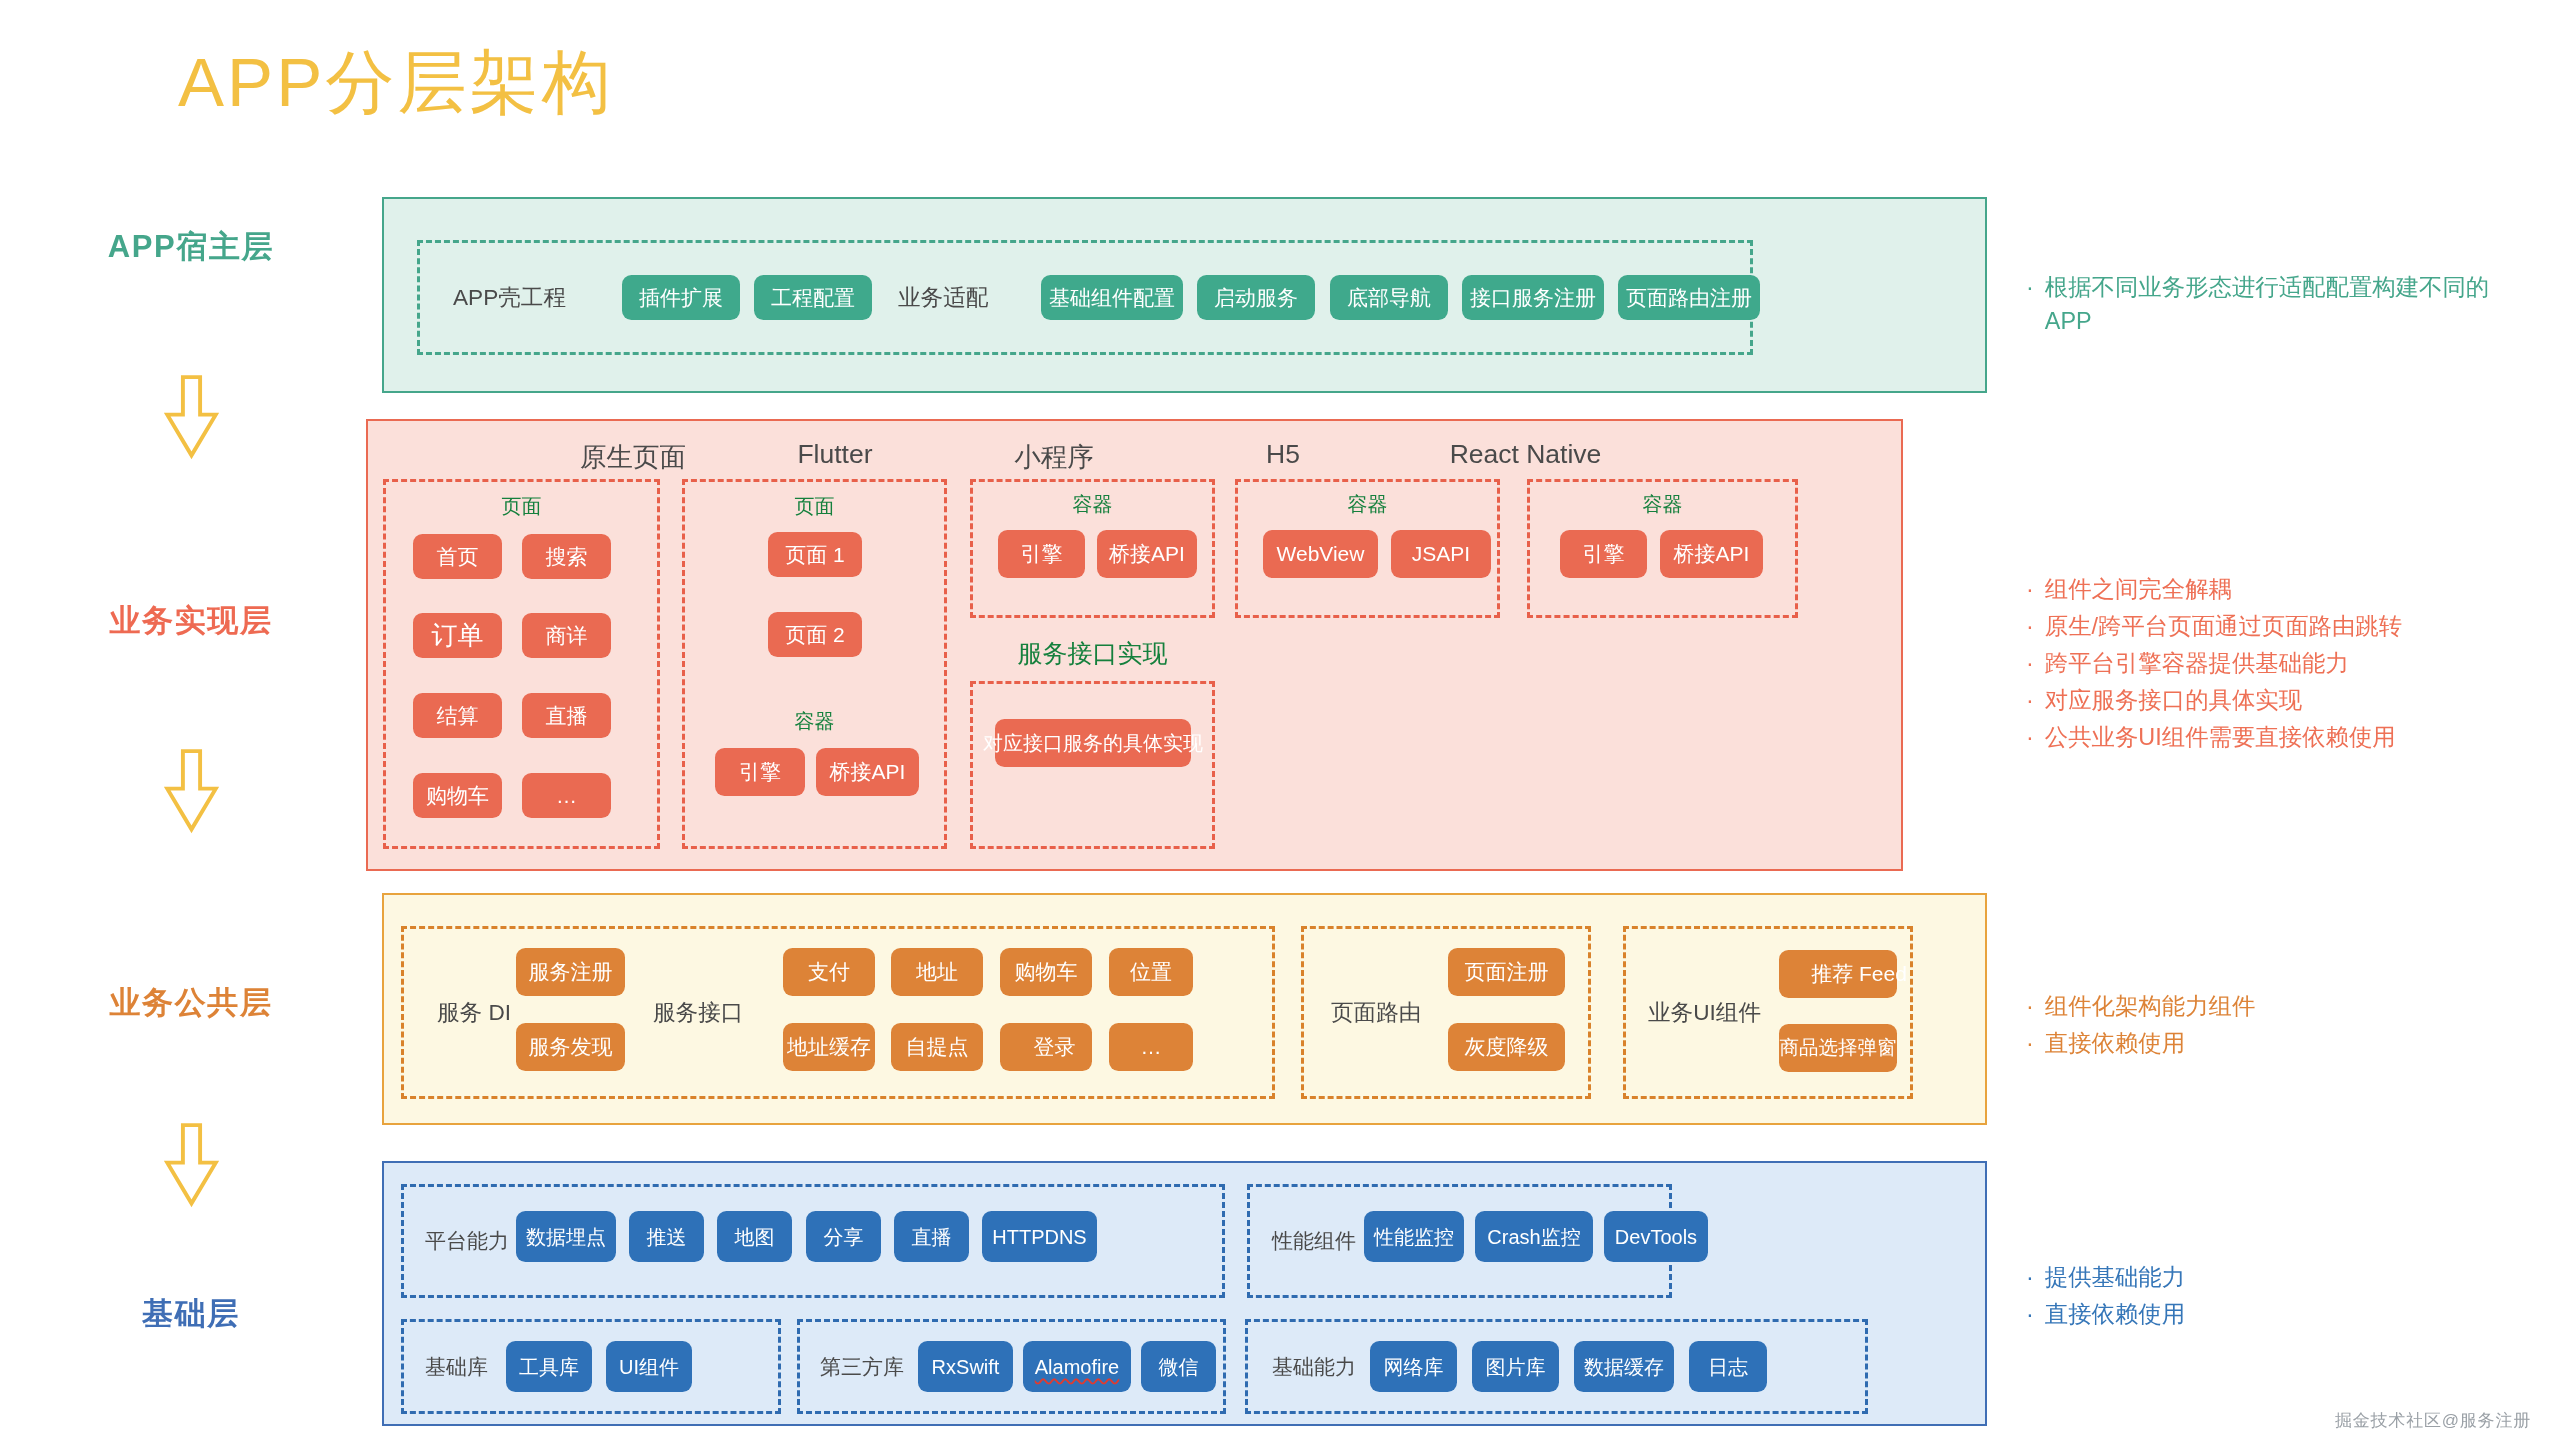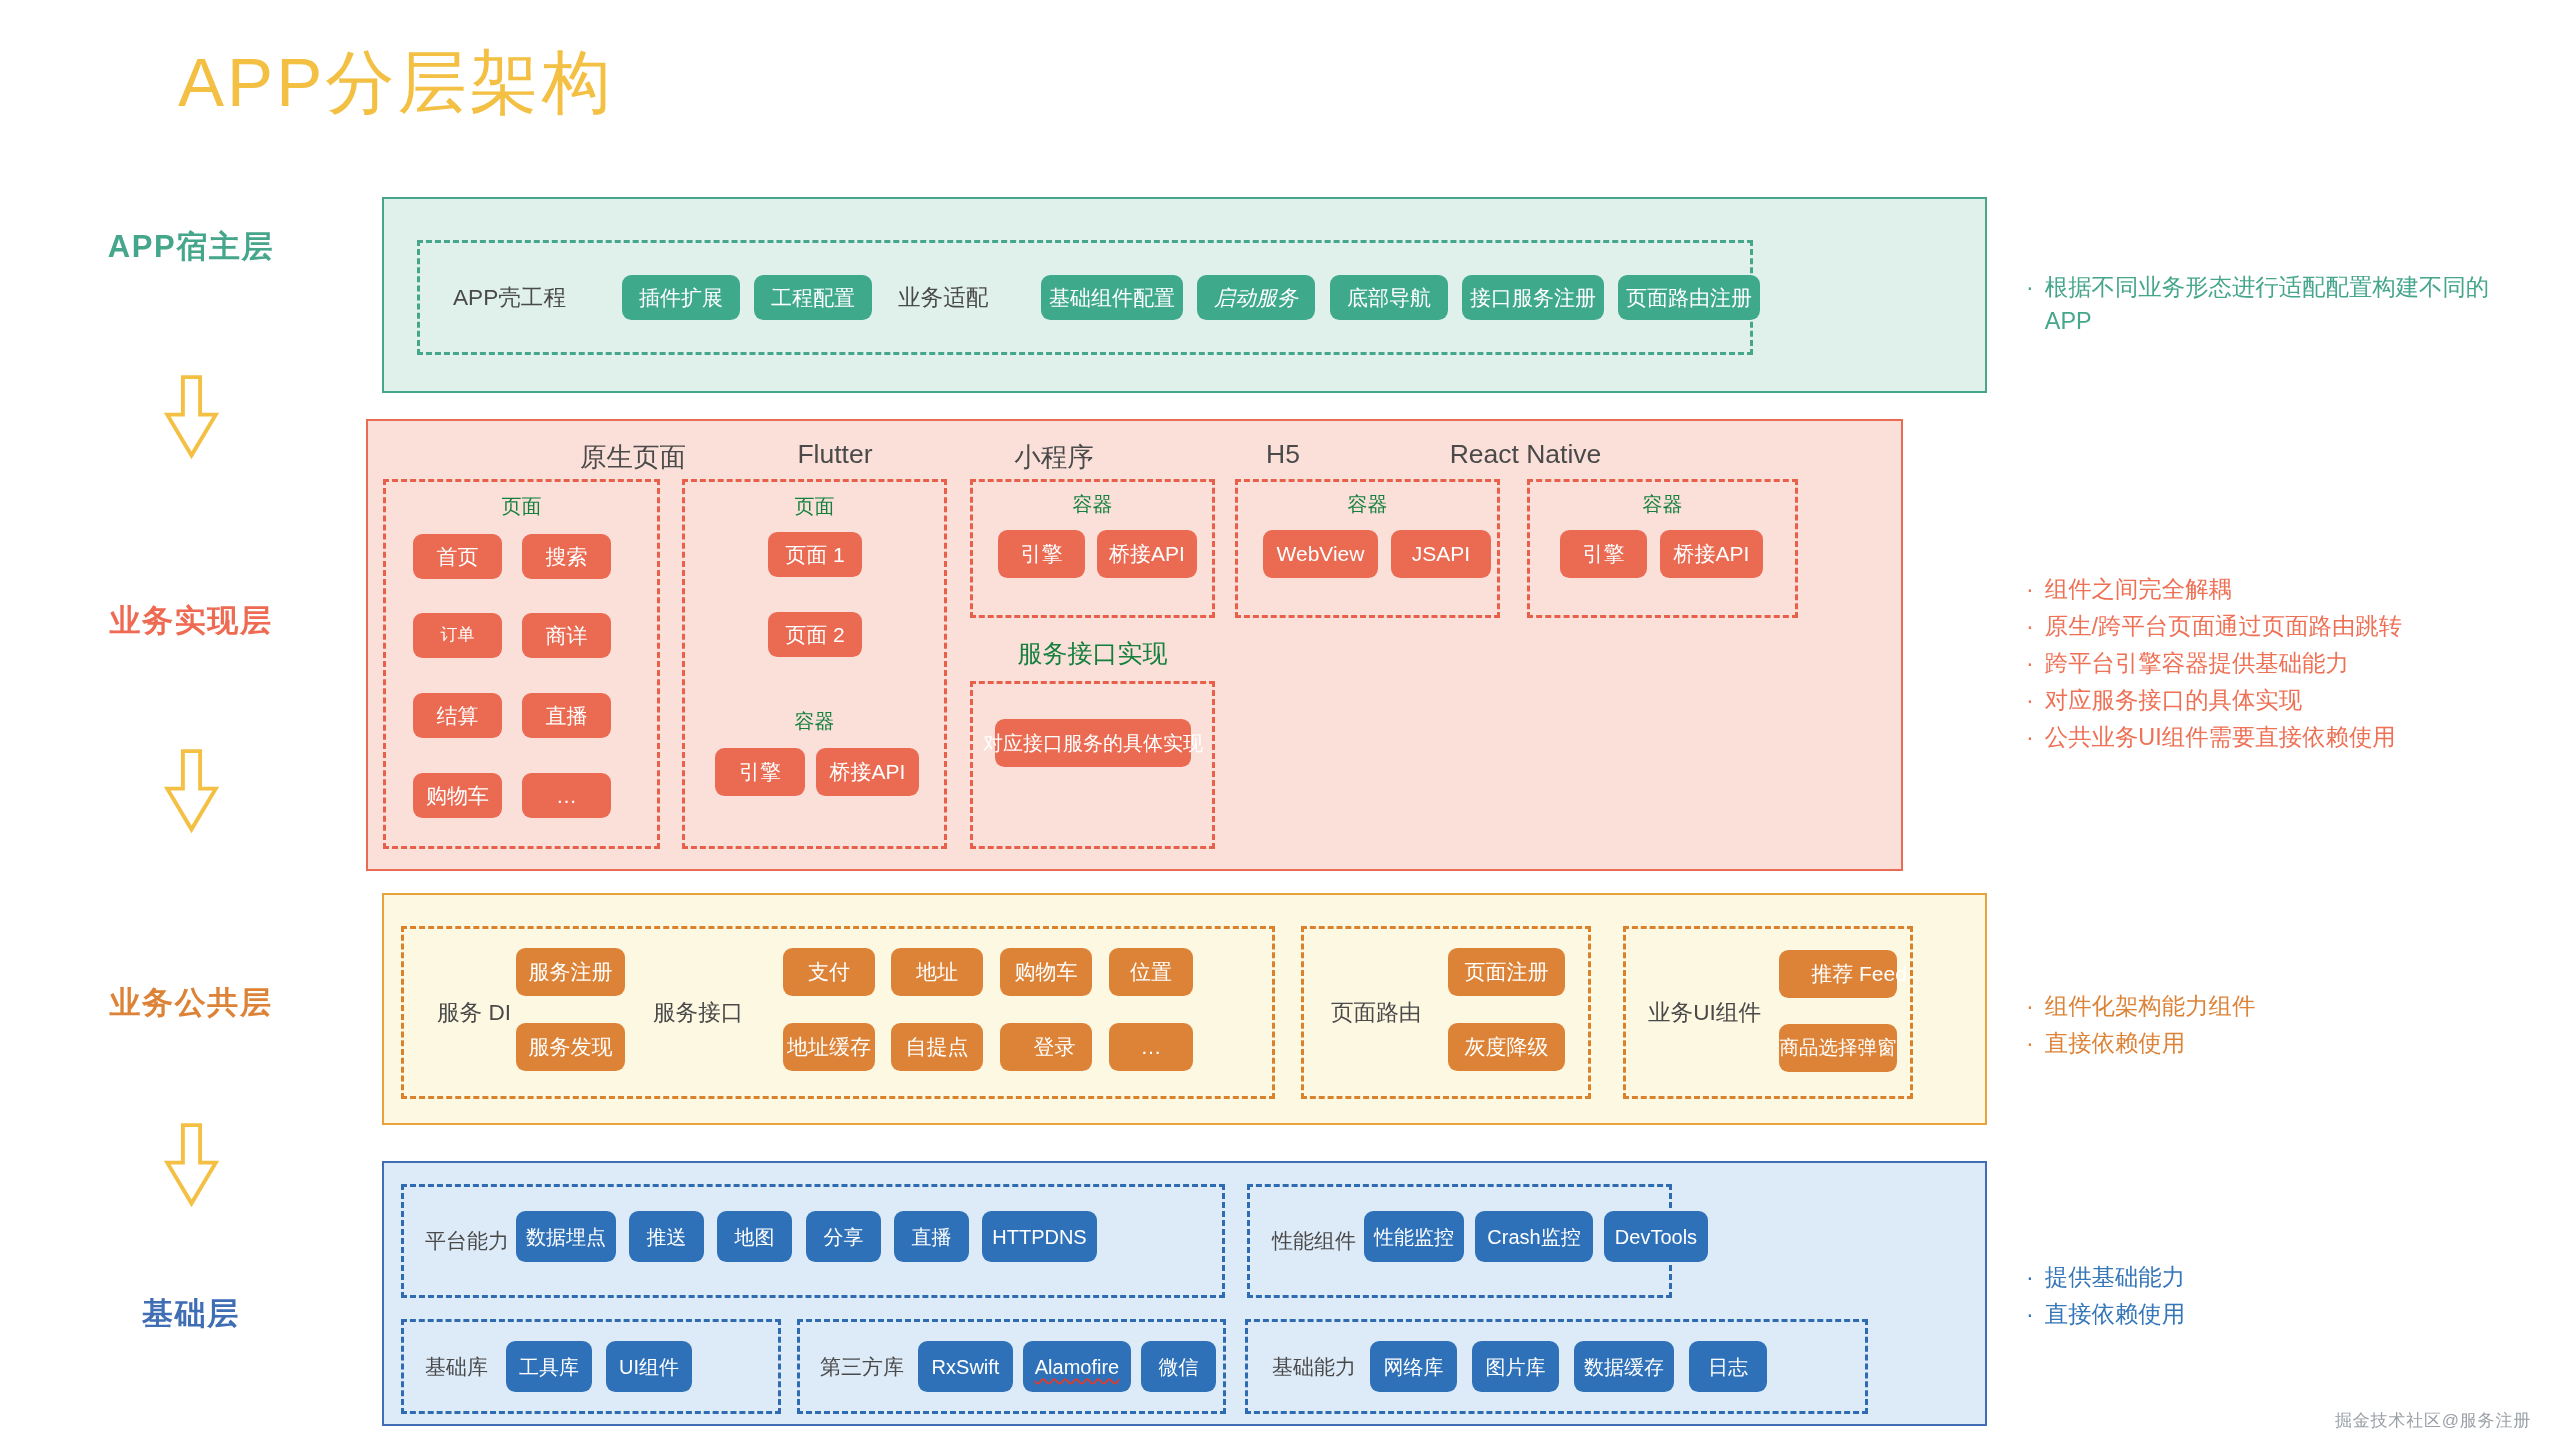--- a/index.html
+++ b/index.html
@@ -117,21 +117,21 @@
   <div class="dbox d-green" style="left:33px;top:41px;width:1336px;height:115px;"></div>
 
   <div class="plain-label" style="left:69px;top:41px;height:115px;font-size:22.6px;">APP壳工程</div>
 
   <div class="chip chip-green" style="position:absolute;left:238px;top:76px;width:118px;height:45px;font-size:21px;">插件扩展</div>
   <div class="chip chip-green" style="position:absolute;left:370px;top:76px;width:118px;height:45px;font-size:21px;">工程配置</div>
 
   <div class="plain-label" style="left:514px;top:41px;height:115px;font-size:22.6px;">业务适配</div>
 
   <div class="chip chip-green" style="position:absolute;left:657px;top:76px;width:142px;height:45px;font-size:21px;">基础组件配置</div>
-  <div class="chip chip-green" style="position:absolute;left:813px;top:76px;width:118px;height:45px;font-size:21px;font-style:italic;">启动服务</div>
+  <div class="chip chip-green" style="position:absolute;left:813px;top:76px;width:118px;height:45px;font-size:21px;">启动服务</div>
   <div class="chip chip-green" style="position:absolute;left:946px;top:76px;width:118px;height:45px;font-size:21px;">底部导航</div>
   <div class="chip chip-green" style="position:absolute;left:1078px;top:76px;width:142px;height:45px;font-size:21px;">接口服务注册</div>
   <div class="chip chip-green" style="position:absolute;left:1234px;top:76px;width:142px;height:45px;font-size:21px;">页面路由注册</div>
 </div>
 
 <div class="notes" style="top:271px;">
   <div class="note-line n-green">
     <span class="note-dot">·</span>
     <span style="max-width:483px;display:inline-block;">根据不同业务形态进行适配配置构建不同的APP</span>
   </div>
@@ -142,21 +142,21 @@
   <div class="col-title" style="left:156px;top:18px;width:218px;">原生页面</div>
   <div class="col-title" style="left:358px;top:18px;width:218px;">Flutter</div>
   <div class="col-title" style="left:577px;top:18px;width:218px;">小程序</div>
   <div class="col-title" style="left:806px;top:18px;width:218px;">H5</div>
   <div class="col-title" style="left:1029px;top:18px;width:257px;">React Native</div>
 
   <div class="dbox d-red" style="left:15px;top:58px;width:277px;height:370px;"></div>
   <div class="grp-title" style="left:15px;top:72px;width:277px;">页面</div>
   <div class="chip chip-red" style="position:absolute;left:45px;top:113px;width:89px;height:45px;font-size:21px;">首页</div>
   <div class="chip chip-red" style="position:absolute;left:154px;top:113px;width:89px;height:45px;font-size:21px;">搜索</div>
-  <div class="chip chip-red" style="position:absolute;left:45px;top:192px;width:89px;height:45px;font-size:17px;">订单</div>
+  <div class="chip chip-red" style="position:absolute;left:45px;top:192px;width:89px;height:45px;font-size:26px;">订单</div>
   <div class="chip chip-red" style="position:absolute;left:154px;top:192px;width:89px;height:45px;font-size:21px;">商详</div>
   <div class="chip chip-red" style="position:absolute;left:45px;top:272px;width:89px;height:45px;font-size:21px;">结算</div>
   <div class="chip chip-red" style="position:absolute;left:154px;top:272px;width:89px;height:45px;font-size:21px;">直播</div>
   <div class="chip chip-red" style="position:absolute;left:45px;top:352px;width:89px;height:45px;font-size:21px;">购物车</div>
   <div class="chip chip-red" style="position:absolute;left:154px;top:352px;width:89px;height:45px;font-size:21px;">…</div>
 
   <div class="dbox d-red" style="left:314px;top:58px;width:265px;height:370px;"></div>
   <div class="grp-title" style="left:314px;top:72px;width:265px;">页面</div>
   <div class="chip chip-red" style="position:absolute;left:400px;top:111px;width:94px;height:45px;font-size:21px;">页面 1</div>
   <div class="chip chip-red" style="position:absolute;left:400px;top:191px;width:94px;height:45px;font-size:21px;">页面 2</div>

